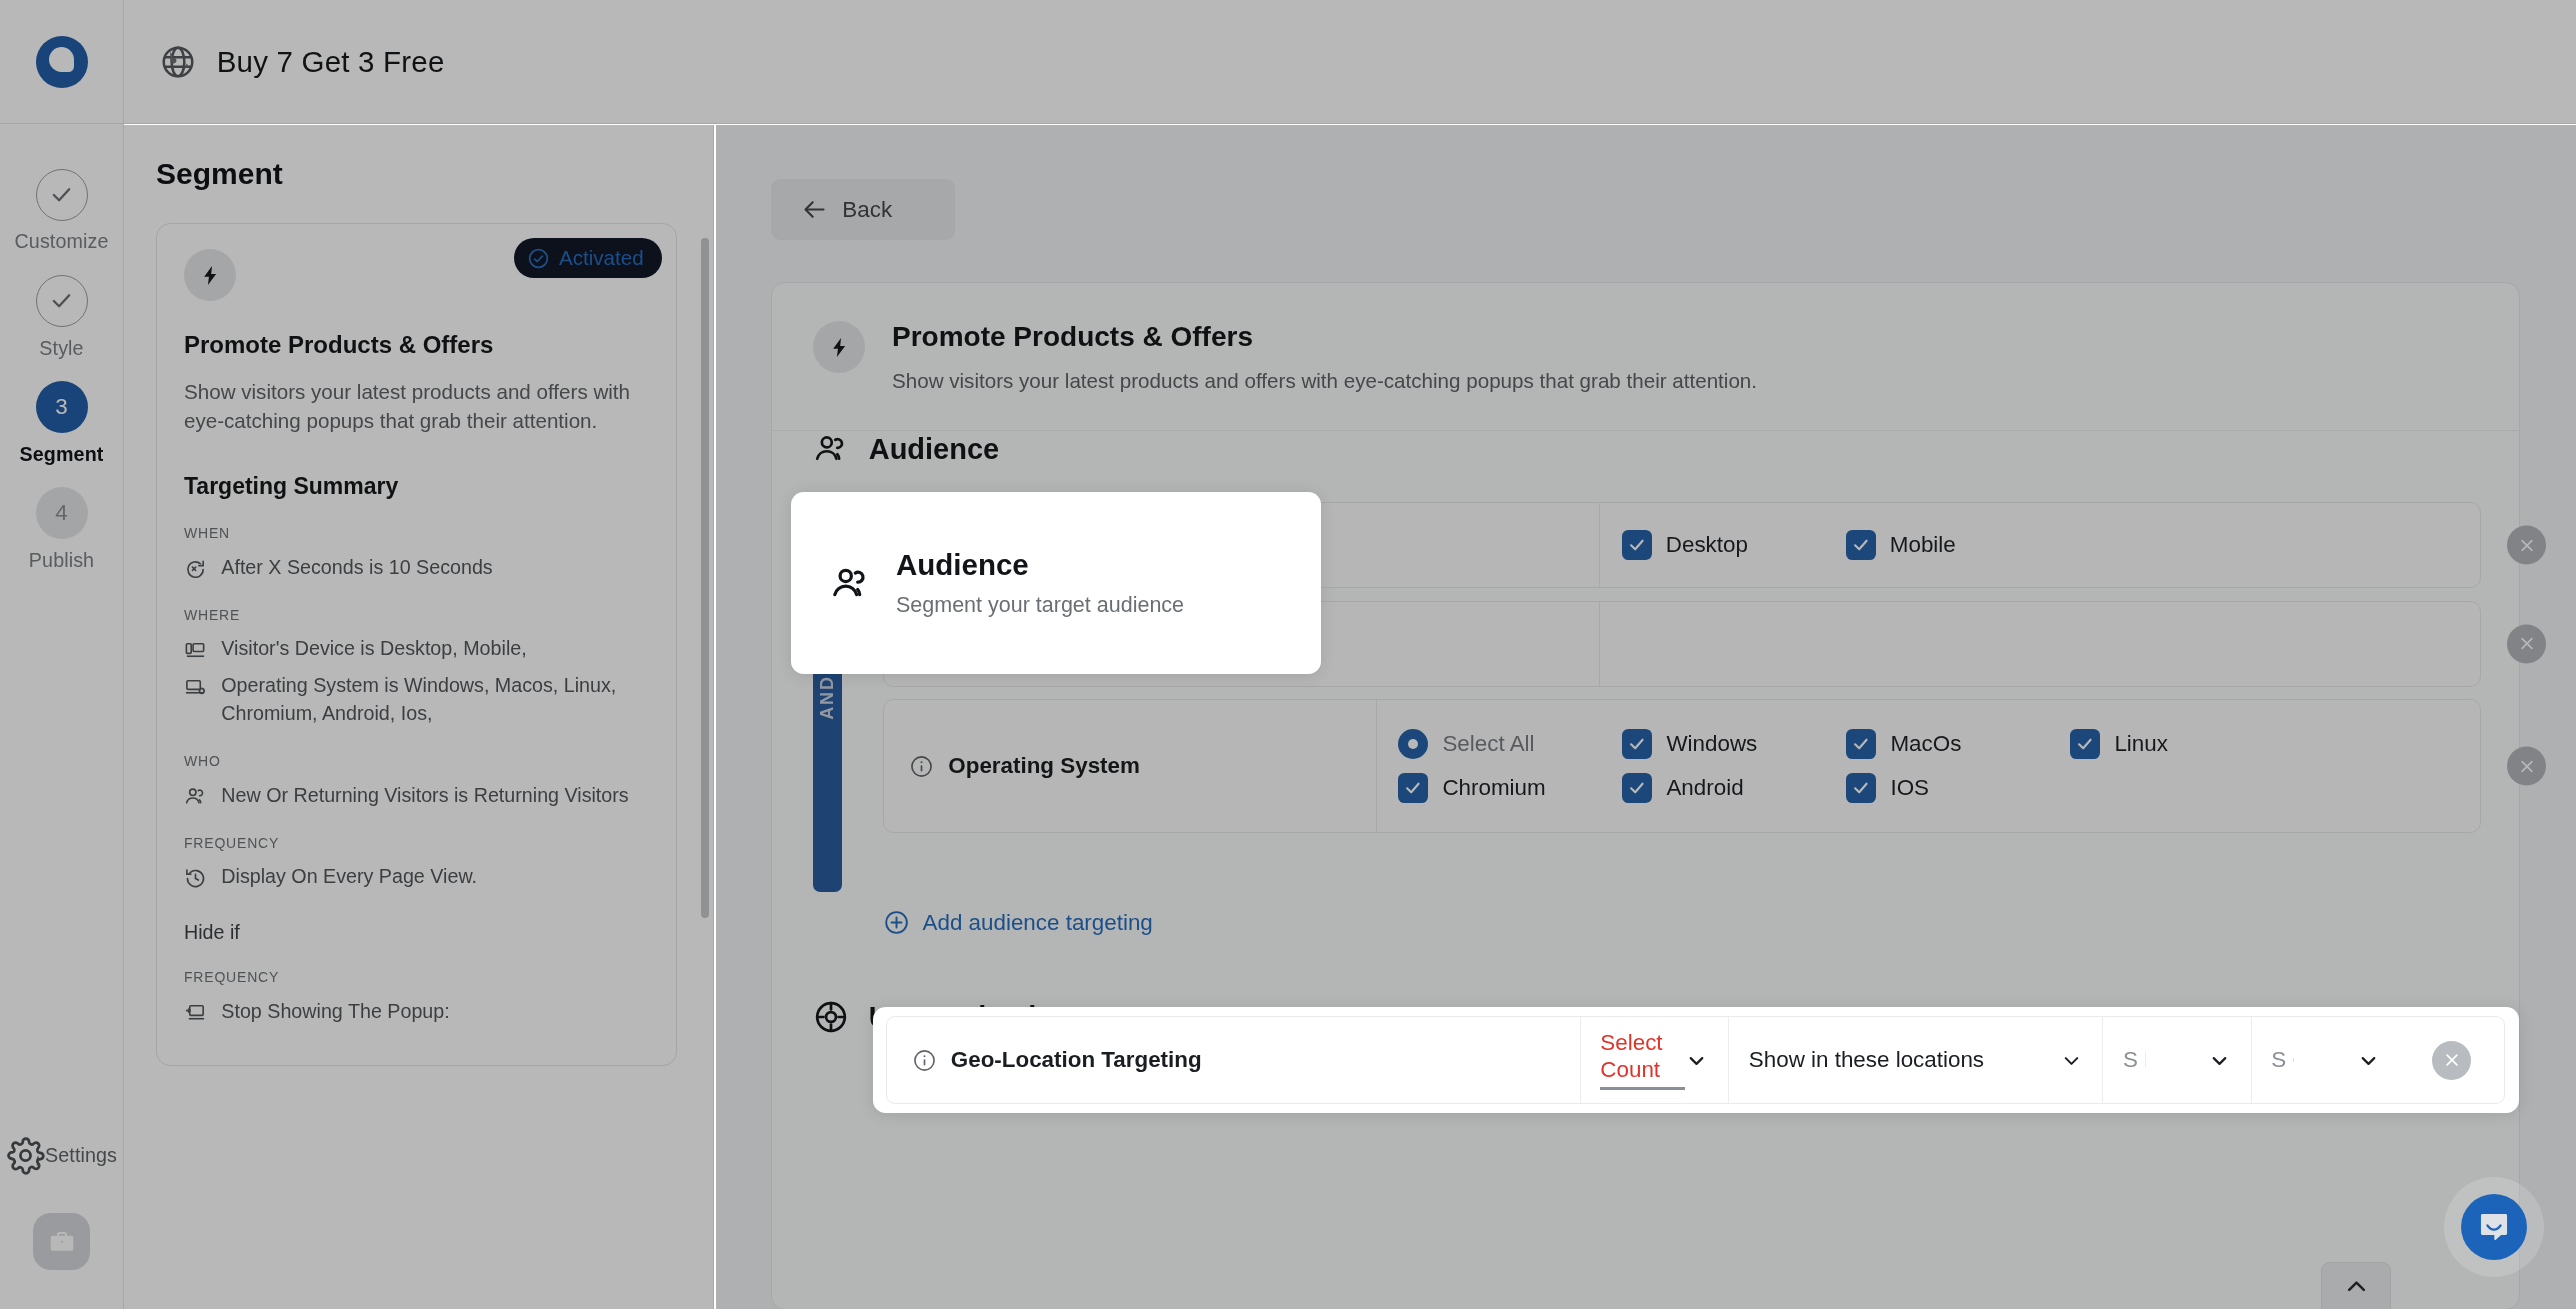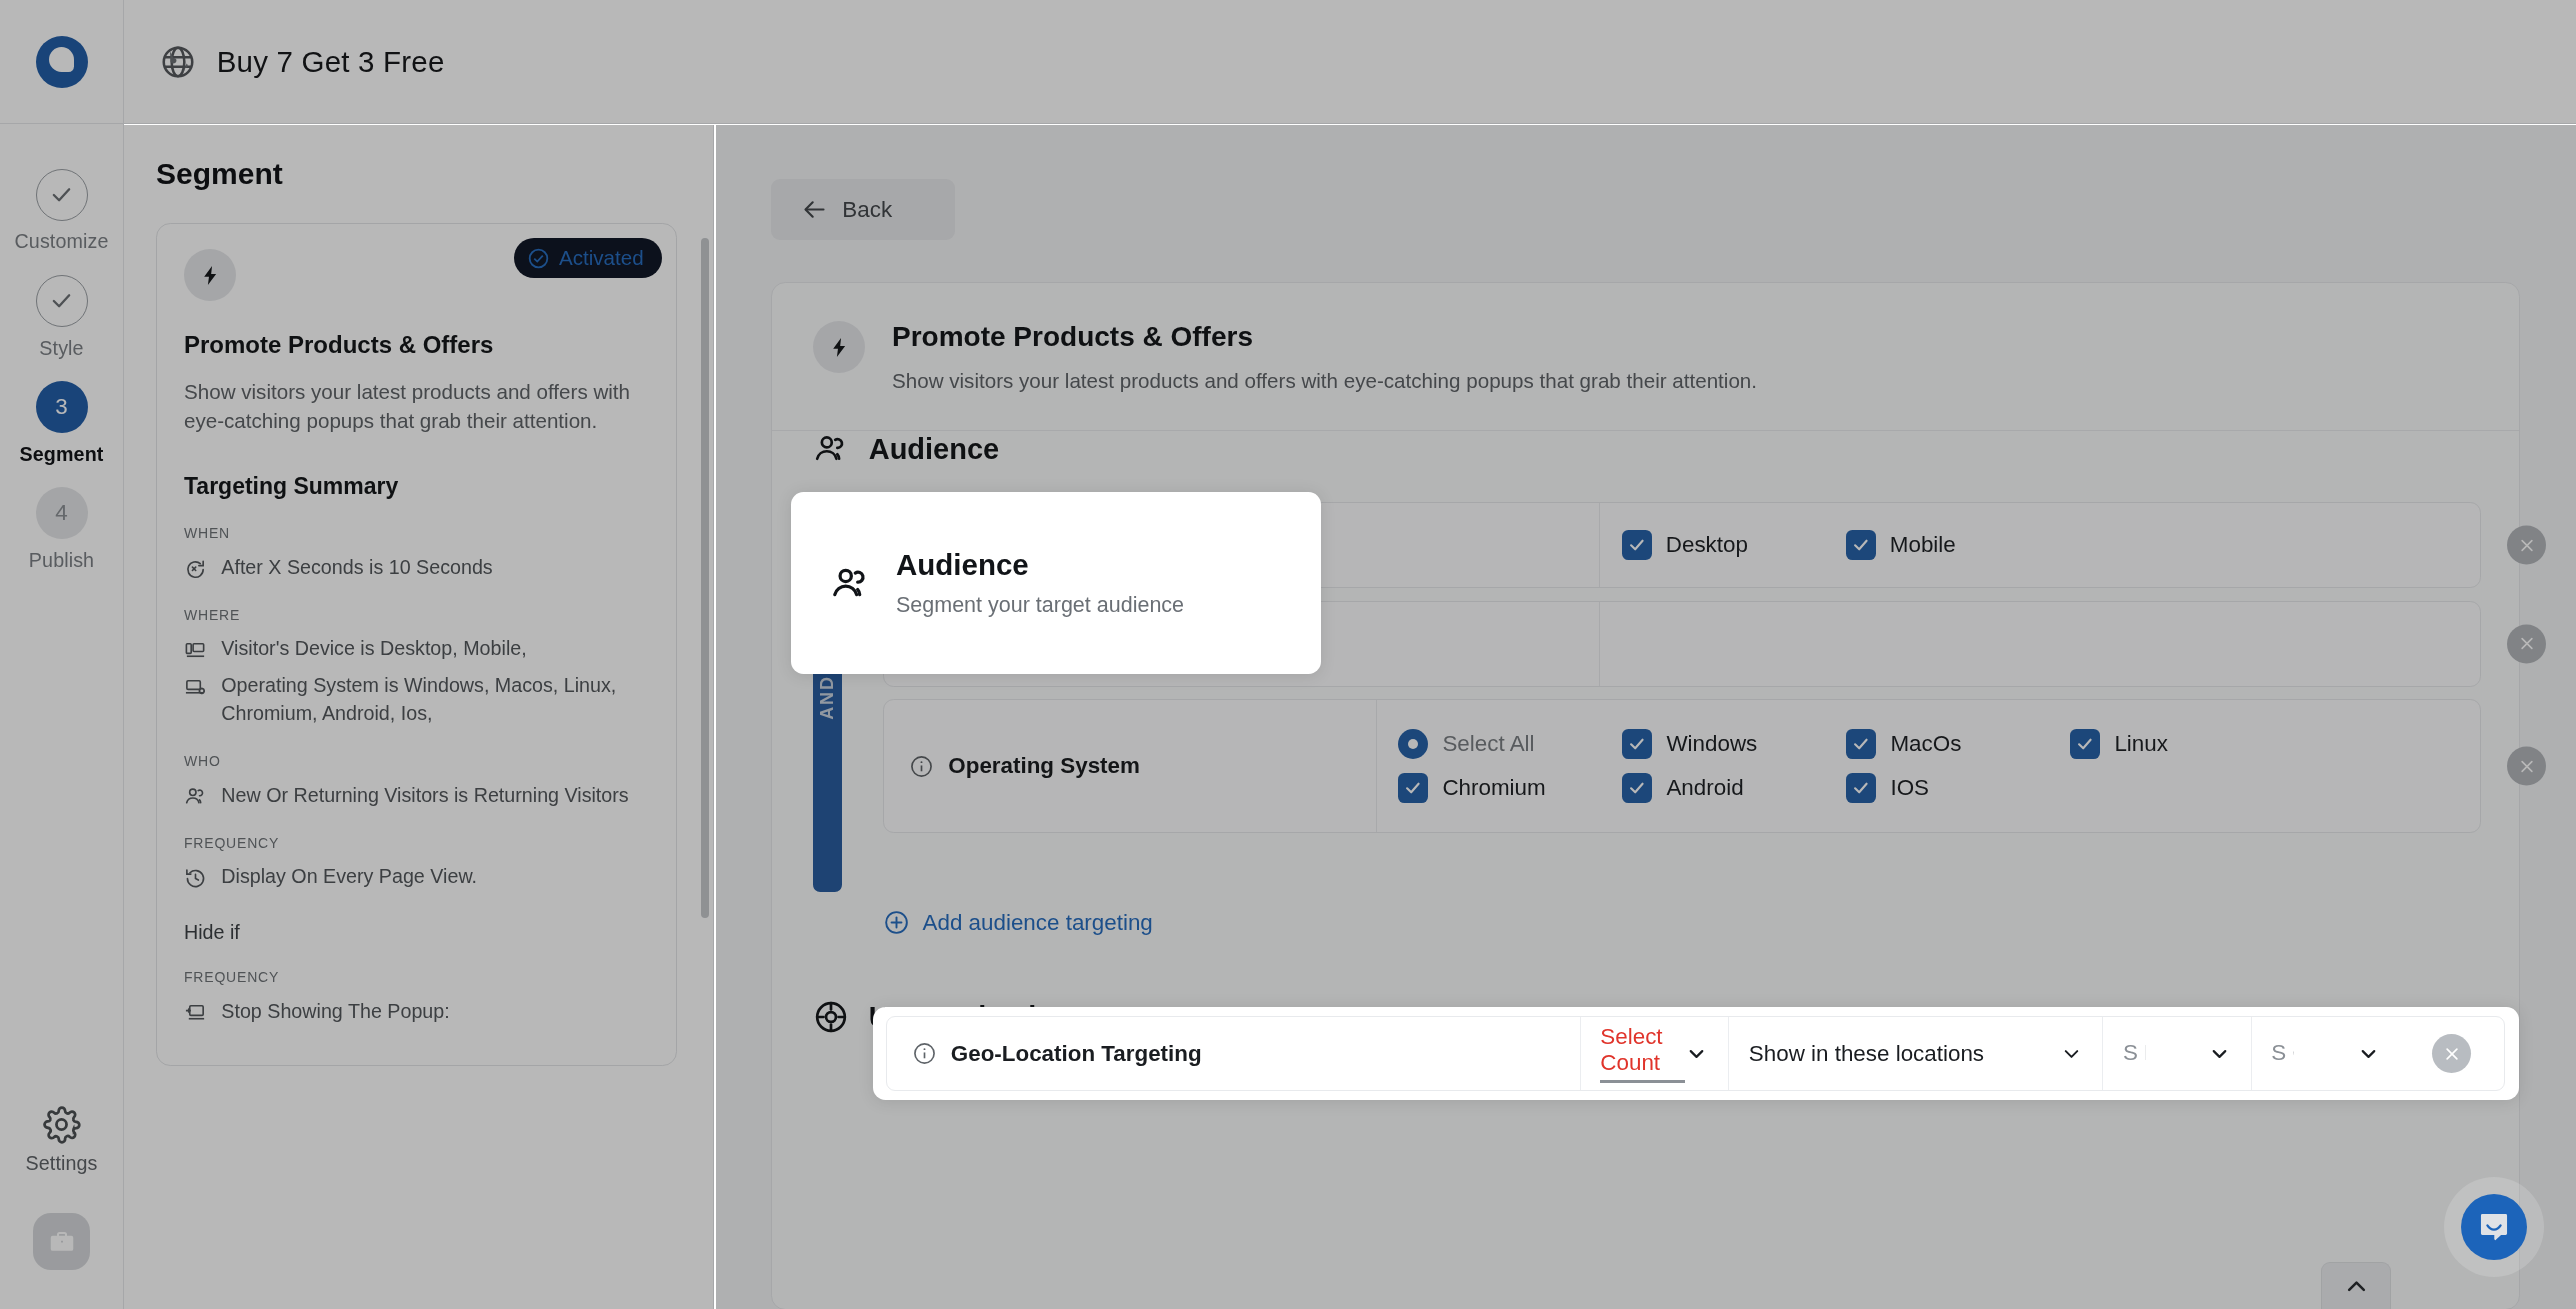--- a/index.html
+++ b/index.html
@@ -57,21 +57,21 @@
   .step-label {
     margin-top: 9.8px; font-size: 19.7px; color: #7b8086; letter-spacing: 0.1px;
   }
   .step-label.active { color: #111418; font-weight: 700; }
 
   .rail-bottom {
     margin-top: auto; width: 100%;
     display: flex; flex-direction: column; align-items: center;
     padding-bottom: 39px;
   }
-  .rail-settings { display: flex; flex-direction: column; align-items: center; cursor: pointer; }
+  .rail-settings { display: flex; flex-direction: row; cursor: pointer; }
   .rail-settings .step-label { margin-top: 8px; color: #5f6469; }
   .workspace-btn {
     margin-top: 38px;
     width: 57px; height: 57px; border-radius: 18px;
     background: #d5d8dc;
     display: flex; align-items: center; justify-content: center;
     cursor: pointer;
   }
 
   
@@ -257,21 +257,21 @@
   #audience-spot {
     left: 791px; top: 492px; width: 530px; height: 182px;
     display: flex; align-items: center; gap: 25px;
     padding: 0 0 0 39px;
   }
   #audience-spot .at { font-size: 29.5px; font-weight: 700; color: #111418; margin-bottom: 10.7px; }
   #audience-spot .as { font-size: 21.5px; color: #6a6f75; }
 
   
   #geo-spot {
-    left: 873px; top: 1007px; width: 1646px; height: 93px;
+    left: 873px; top: 1007px; width: 1646px; height: 106px;
     padding: 9px 14.3px 9px 12.5px;
   }
   #geo-spot .inner {
     height: 100%; border: 0.9px solid #e8eaed; border-radius: 9px;
     display: flex; align-items: stretch; background: #fff;
   }
   .geo-name {
     width: 716px; display: flex; align-items: center; gap: 14.3px;
     padding-left: 25px; border-right: 0.9px solid #ebedf0;
   }

